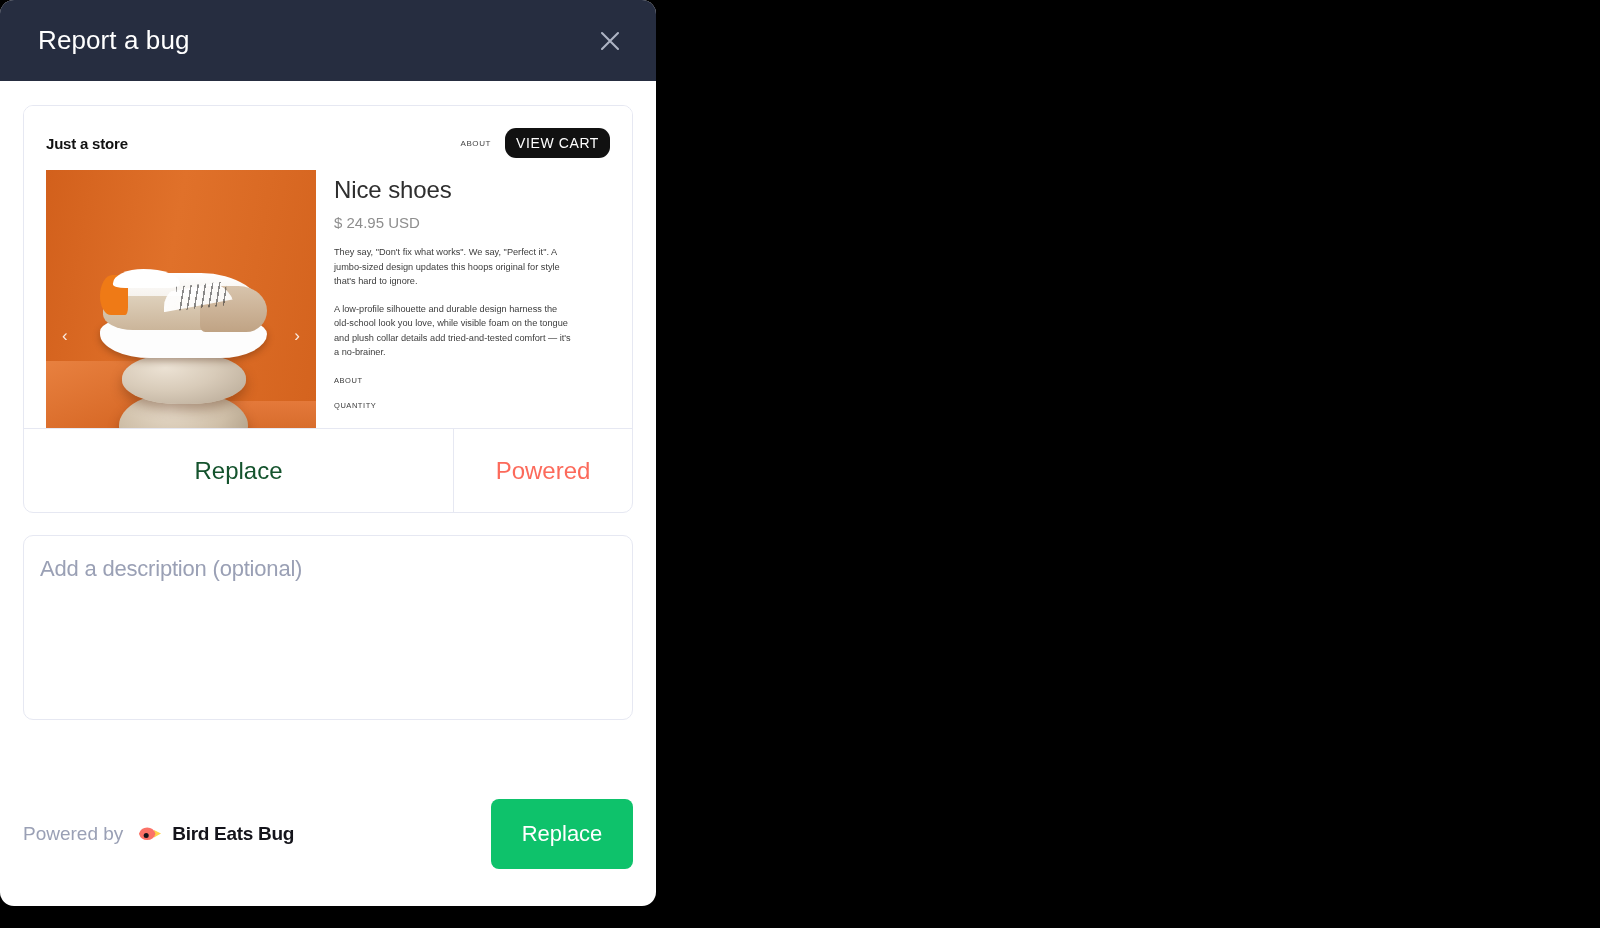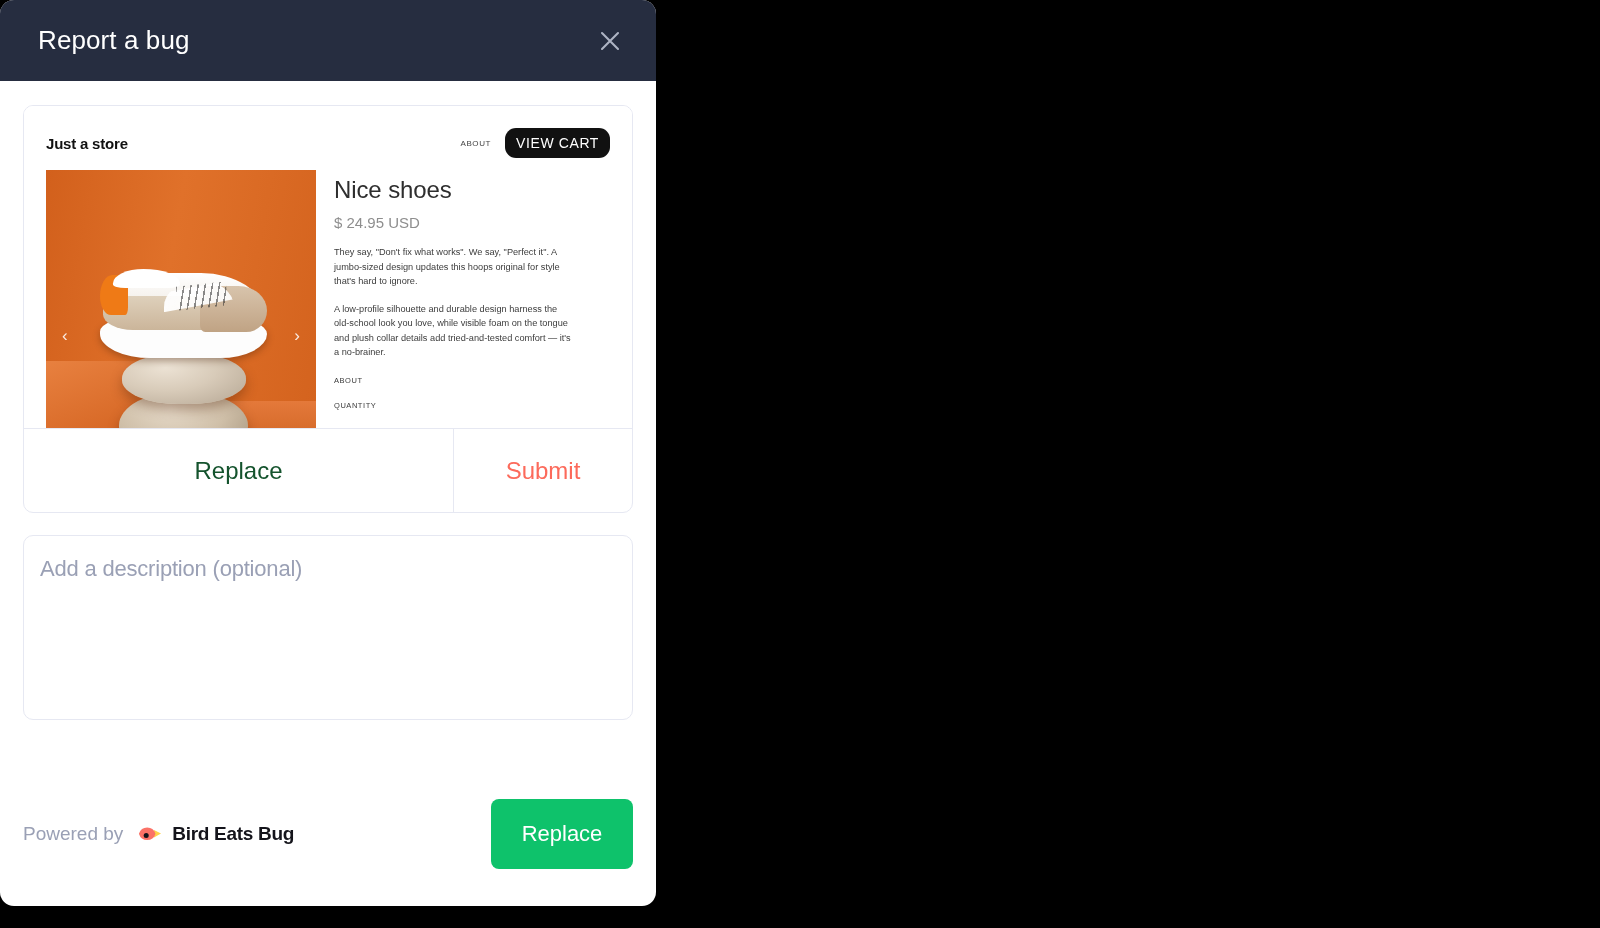--- a/index.html
+++ b/index.html
@@ -368,21 +368,21 @@
 
             <div class="field-label">QUANTITY</div>
 
           </div>
         </div>
 
       </div>
 
       <div class="shot-actions">
         <div class="act act-replace">Replace</div>
-        <div class="act act-remove">Submit</div>
+        <div class="act act-remove">Powered</div>
       </div>
     </div>
 
     <div class="desc-box">
       <div class="desc-ph">Add a description (optional)</div>
     </div>
   </div>
 
   <div class="widget-footer">
     <div class="brand">

